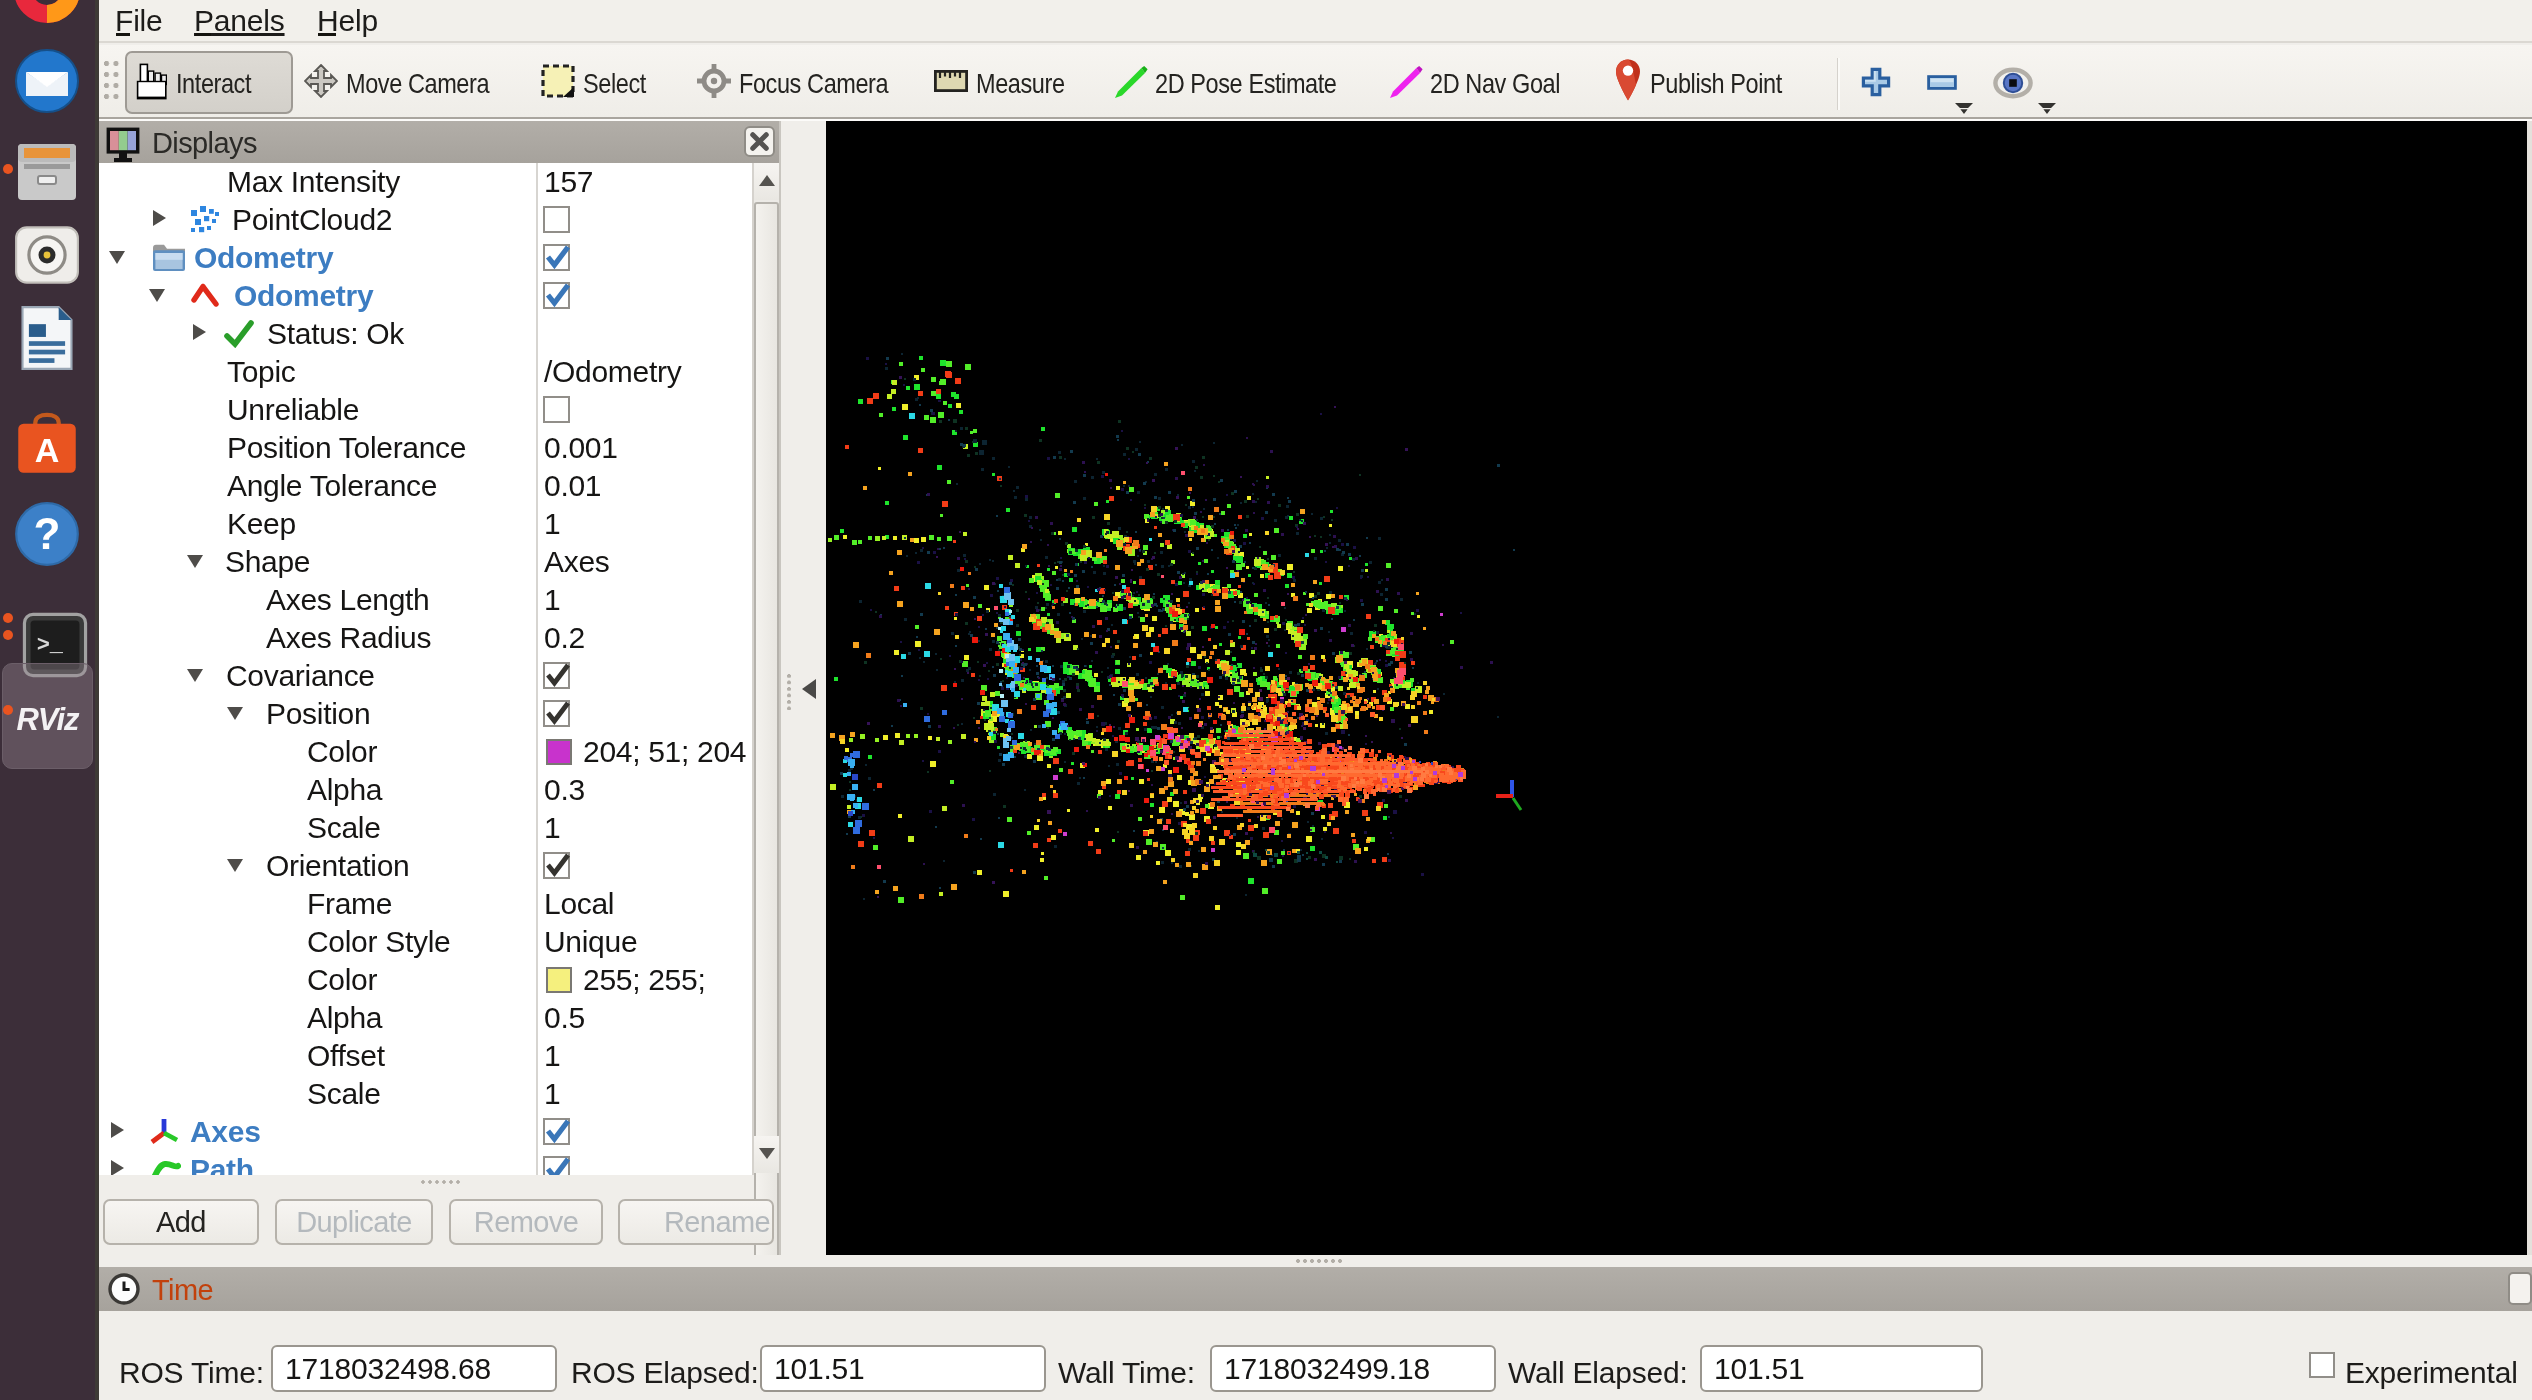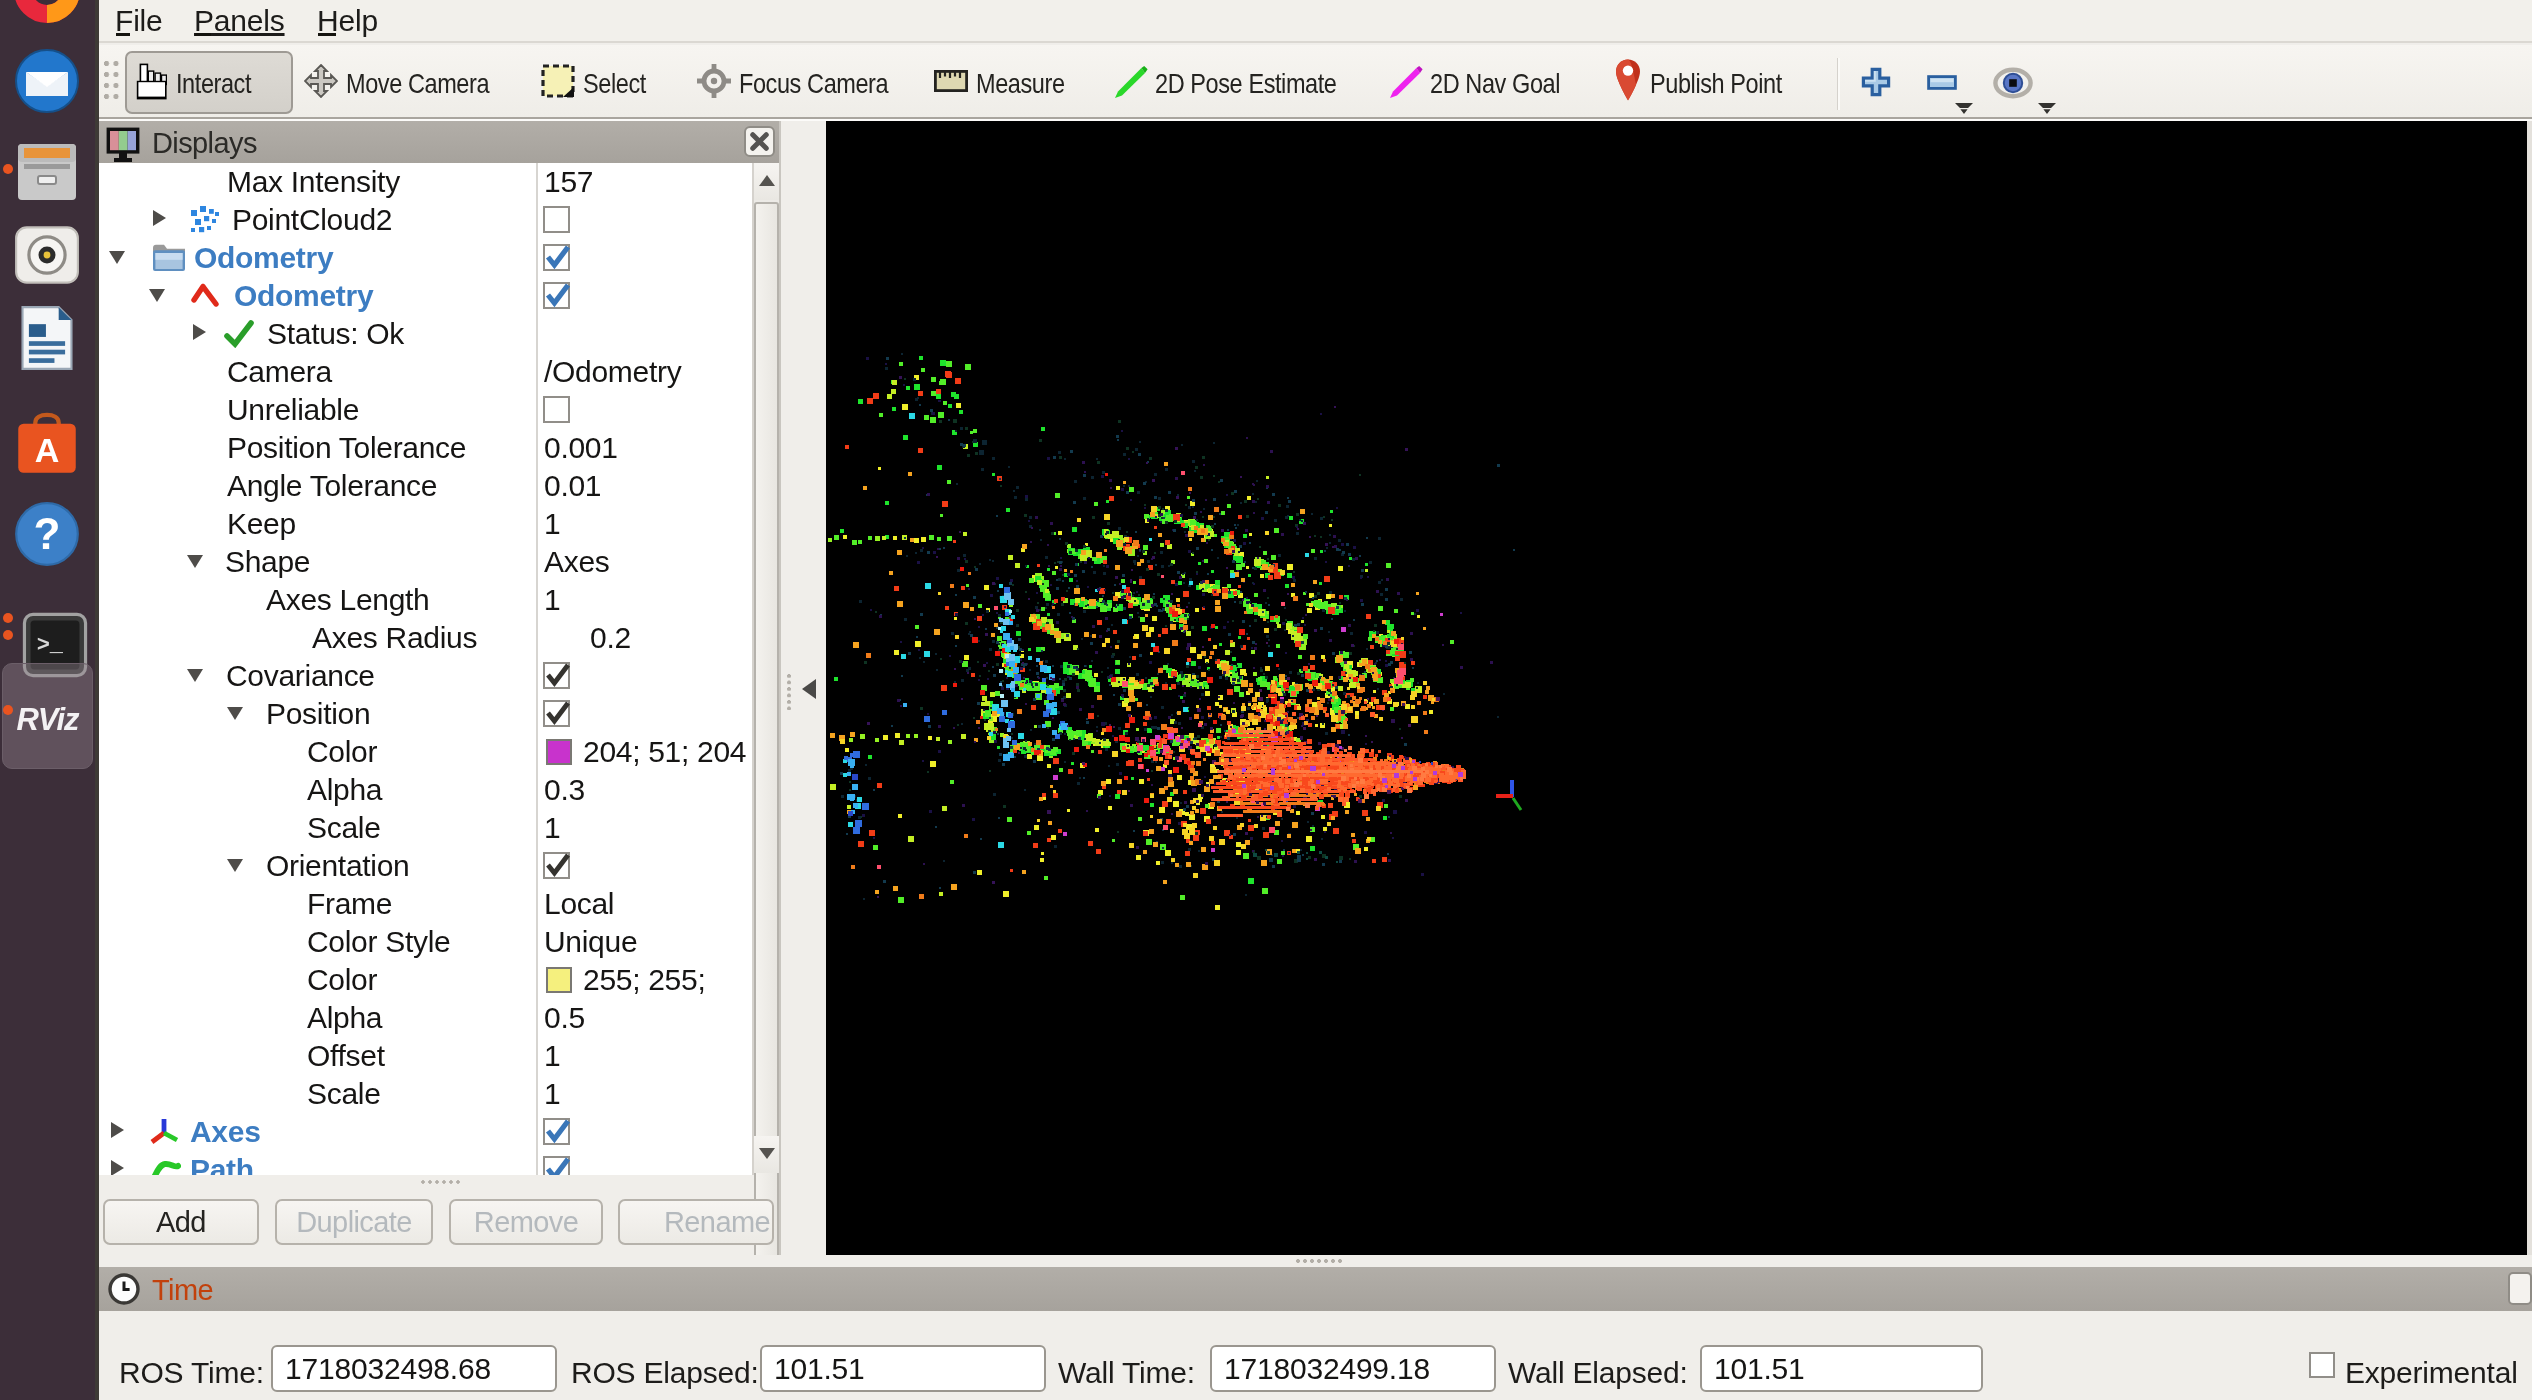--- a/index.html
+++ b/index.html
@@ -236,21 +236,21 @@
         </div>
       </div>
     <div class="trow" style="top:152px;">
         <div class="arr-r" style="left:94px;"></div>
         <svg style="position:absolute;left:125px;top:5px;" width="30" height="28" viewBox="0 0 15 14">
    <path d="M1.5 8l4 4L13.5 1.5" stroke="#2a9e2a" stroke-width="2.8" fill="none" stroke-linecap="round"></path>
         </svg>
         <div class="tlab" style="left:168px;">Status: Ok</div>
       </div>
     <div class="trow" style="top:190px;">
-        <div class="tlab" style="left:128px;">Camera</div>
+        <div class="tlab" style="left:128px;">Topic</div>
         <div class="tval">/Odometry</div>
       </div>
     <div class="trow" style="top:228px;">
         <div class="tlab" style="left:128px;">Unreliable</div>
         <div class="cb"></div>
       </div>
     <div class="trow" style="top:266px;">
         <div class="tlab" style="left:128px;">Position Tolerance</div>
         <div class="tval">0.001</div>
       </div>
@@ -264,21 +264,21 @@
       </div>
     <div class="trow" style="top:380px;">
         <div class="arr-d" style="left:88px;"></div>
         <div class="tlab" style="left:126px;">Shape</div>
         <div class="tval">Axes</div>
       </div>
     <div class="trow" style="top:418px;">
         <div class="tlab" style="left:167px;">Axes Length</div>
         <div class="tval">1</div>
       </div>
-    <div class="trow" style="top:456px;margin-left:46px;">
+    <div class="trow" style="top:456px;">
         <div class="tlab" style="left:167px;">Axes Radius</div>
         <div class="tval">0.2</div>
       </div>
     <div class="trow" style="top:494px;">
         <div class="arr-d" style="left:88px;"></div>
         <div class="tlab" style="left:127px;">Covariance</div>
         <div class="cb">
           <svg style="position:absolute;left:-3px;top:-6px;" width="32" height="32" viewBox="0 0 16 16">
             <path d="M3 8.5l3.2 4L13 3.5" stroke="#35332f" stroke-width="2.4" fill="none"></path>
           </svg>

